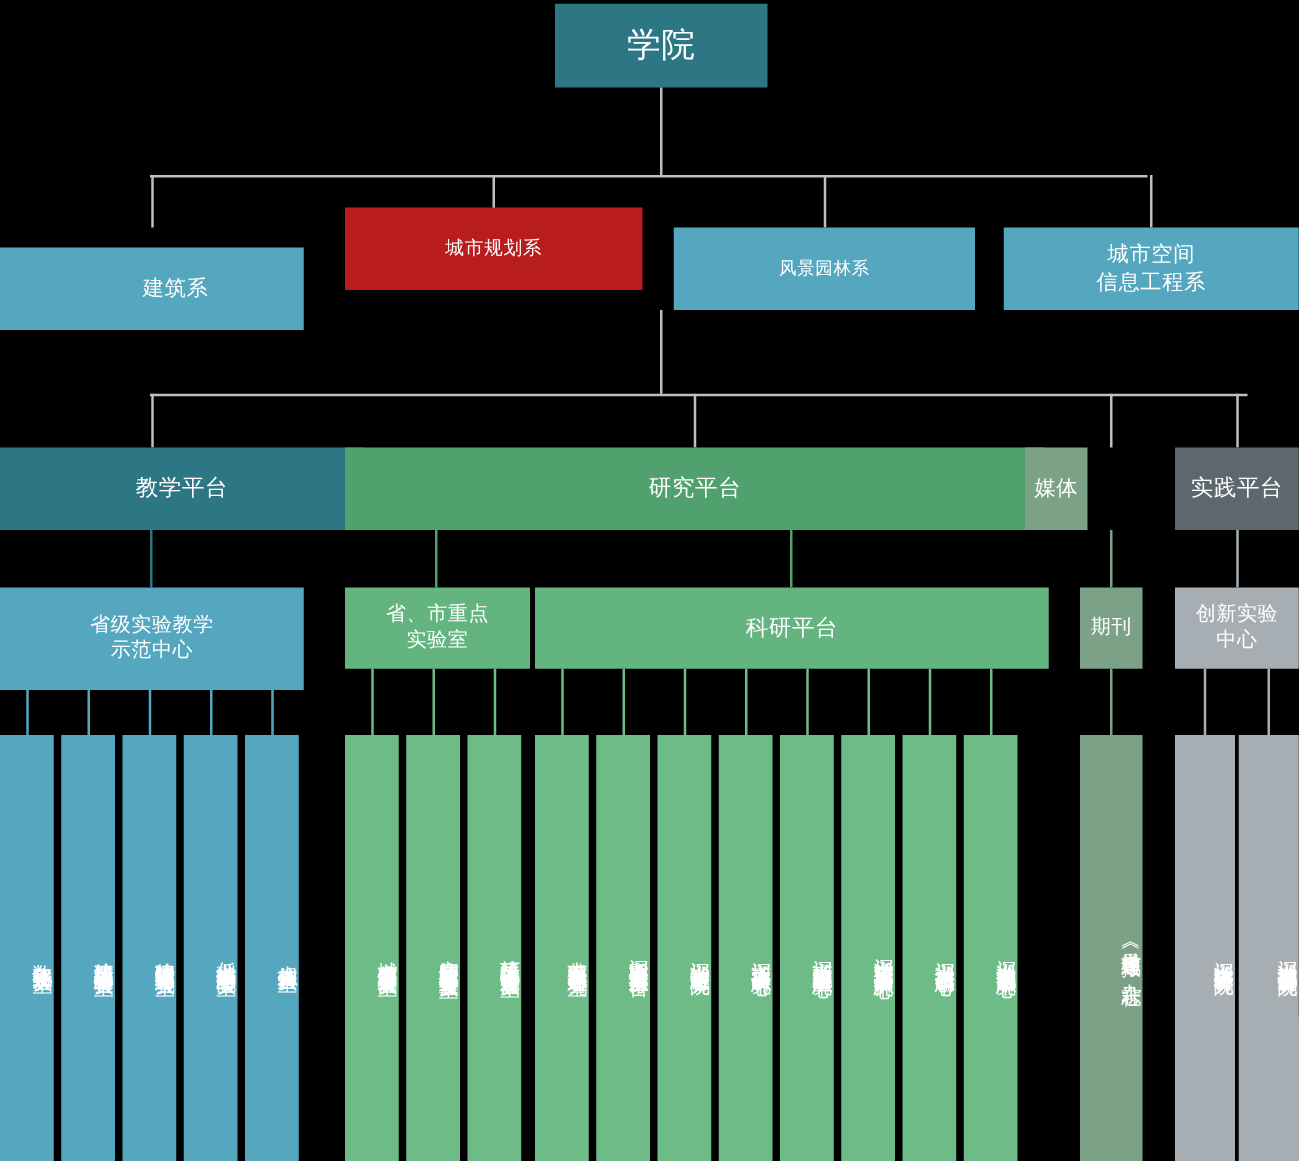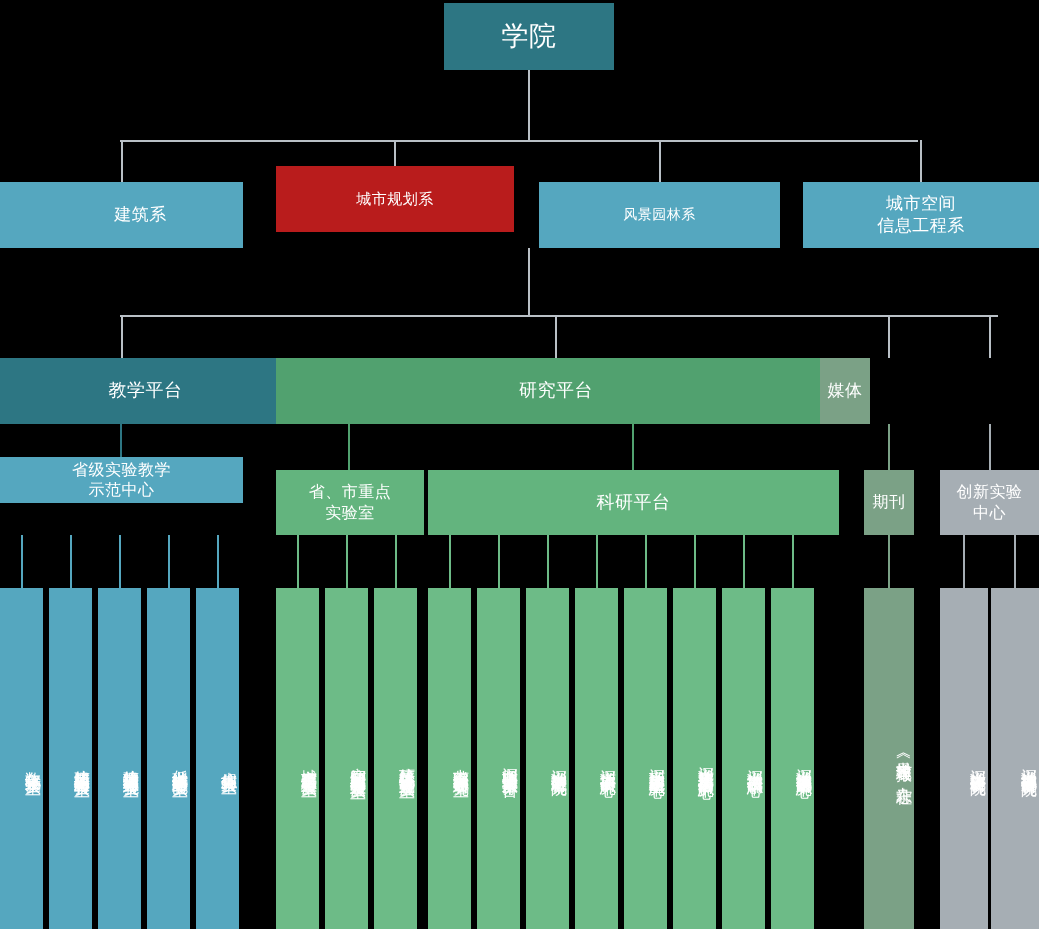--- a/index.html
+++ b/index.html
@@ -30,21 +30,21 @@
 </head>
 <body>
 
 <div id="chart">
     <div class="node" style="left: 444px; top: 3px; width: 170px; height: 67px; background: rgb(45, 118, 131); font-size: 27px;">
       <span class="txt">学院</span>
     </div>
     <div class="conn v" style="left: 528px; top: 70px; width: 2px; height: 71px; background: rgb(185, 192, 198);"></div>
     <div class="conn h" style="left: 120px; top: 140px; width: 798px; height: 2px; background: rgb(185, 192, 198);"></div>
     <div class="conn v" style="left: 121px; top: 140px; width: 2px; height: 42px; background: rgb(185, 192, 198);"></div>
-    <div class="node" style="left: 0px; top: 182px; width: 243px; height: 66px; background: rgb(85, 167, 191); font-size: 17px; padding-left: 38px;">
+    <div class="node" style="left: 0px; top: 198px; width: 243px; height: 66px; background: rgb(85, 167, 191); font-size: 17px; padding-left: 38px;">
       <span class="txt">建筑系</span>
     </div>
     <div class="conn v" style="left: 394px; top: 140px; width: 2px; height: 42px; background: rgb(185, 192, 198);"></div>
     <div class="node" style="left: 276px; top: 166px; width: 238px; height: 66px; background: #b91c1c; font-size: 15px;">
       <span class="txt">城市规划系</span>
     </div>
     <div class="conn v" style="left: 659px; top: 140px; width: 2px; height: 42px; background: rgb(185, 192, 198);"></div>
     <div class="node" style="left: 539px; top: 182px; width: 241px; height: 66px; background: rgb(85, 167, 191); font-size: 14px;">
       <span class="txt">风景园林系</span>
     </div>
@@ -61,26 +61,29 @@
     </div>
     <div class="conn v" style="left: 555px; top: 315px; width: 2px; height: 43px; background: rgb(185, 192, 198);"></div>
     <div class="node" style="left: 276px; top: 358px; width: 560px; height: 66px; background: rgb(81, 161, 111); font-size: 18px;">
       <span class="txt">研究平台</span>
     </div>
     <div class="conn v" style="left: 888px; top: 315px; width: 2px; height: 43px; background: rgb(185, 192, 198);"></div>
     <div class="node" style="left: 820px; top: 358px; width: 50px; height: 66px; background: rgb(123, 161, 134); font-size: 17px;">
       <span class="txt">媒体</span>
     </div>
     <div class="conn v" style="left: 989px; top: 315px; width: 2px; height: 43px; background: rgb(185, 192, 198);"></div>
+    <div class="node" style="left: 940px; top: 358px; width: 99px; height: 66px; background: rgb(93, 104, 110); font-size: 18px;">
+      <span class="txt">实践平台</span>
+    </div>
     <div class="conn v" style="left: 120px; top: 424px; width: 2px; height: 46px; background: rgb(45, 118, 131);"></div>
     <div class="conn v" style="left: 348px; top: 424px; width: 2px; height: 46px; background: rgb(81, 161, 111);"></div>
     <div class="conn v" style="left: 632px; top: 424px; width: 2px; height: 46px; background: rgb(81, 161, 111);"></div>
     <div class="conn v" style="left: 888px; top: 424px; width: 2px; height: 46px; background: rgb(123, 161, 134);"></div>
     <div class="conn v" style="left: 989px; top: 424px; width: 2px; height: 46px; background: rgb(166, 174, 180);"></div>
-    <div class="node" style="left: 0px; top: 457px; width: 243px; height: 46px; background: rgb(85, 167, 191); font-size: 16px;">
+    <div class="node" style="left: 0px; top: 470px; width: 243px; height: 82px; background: rgb(85, 167, 191); font-size: 16px;">
       <span class="txt">省级实验教学
 示范中心</span>
     </div>
     <div class="node" style="left: 276px; top: 470px; width: 148px; height: 65px; background: rgb(99, 180, 126); font-size: 16px;">
       <span class="txt">省、市重点
 实验室</span>
     </div>
     <div class="node" style="left: 428px; top: 470px; width: 411px; height: 65px; background: rgb(99, 180, 126); font-size: 18px;">
       <span class="txt">科研平台</span>
     </div>

